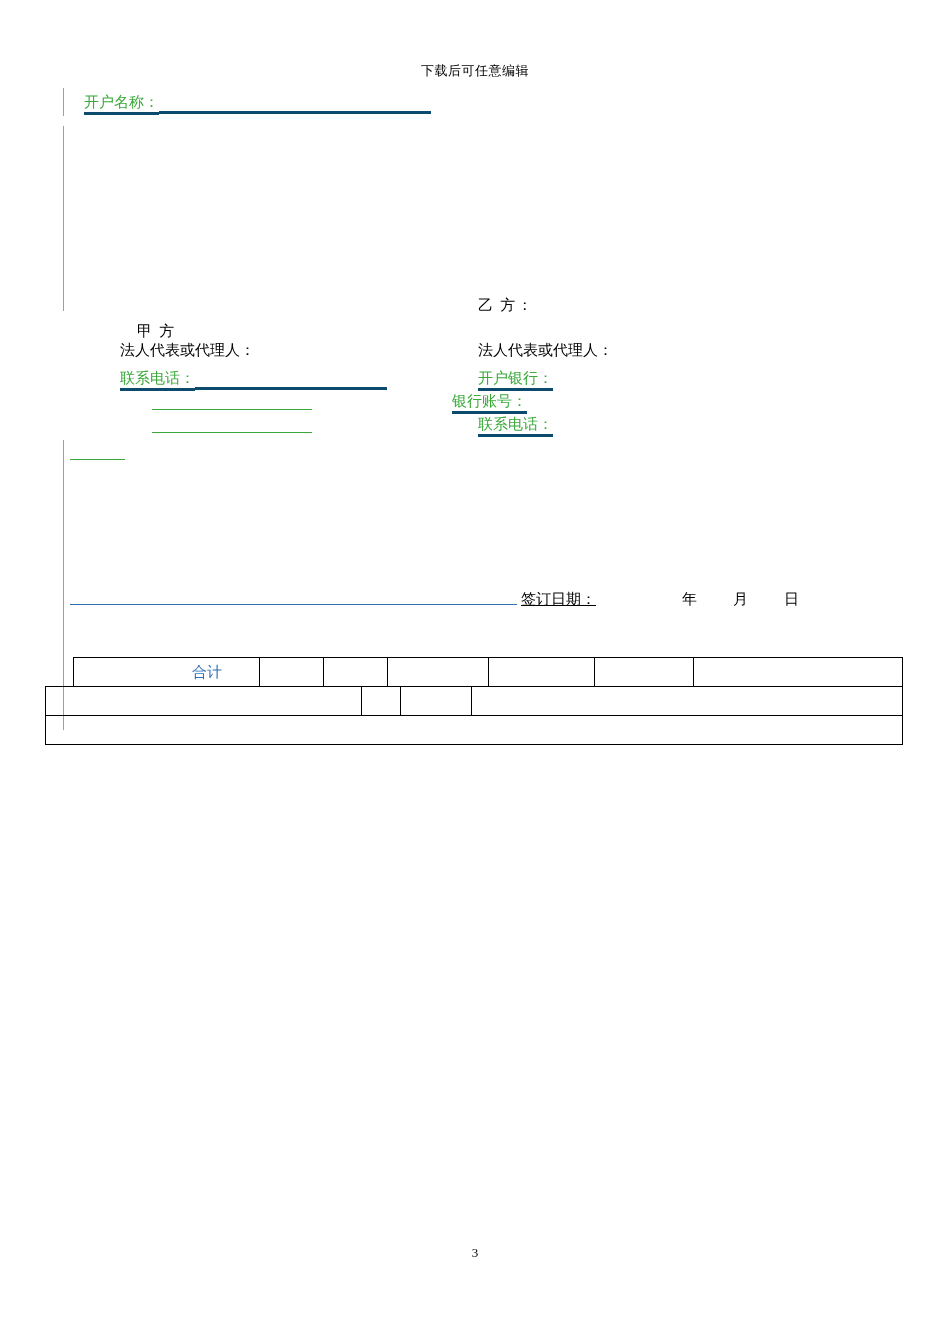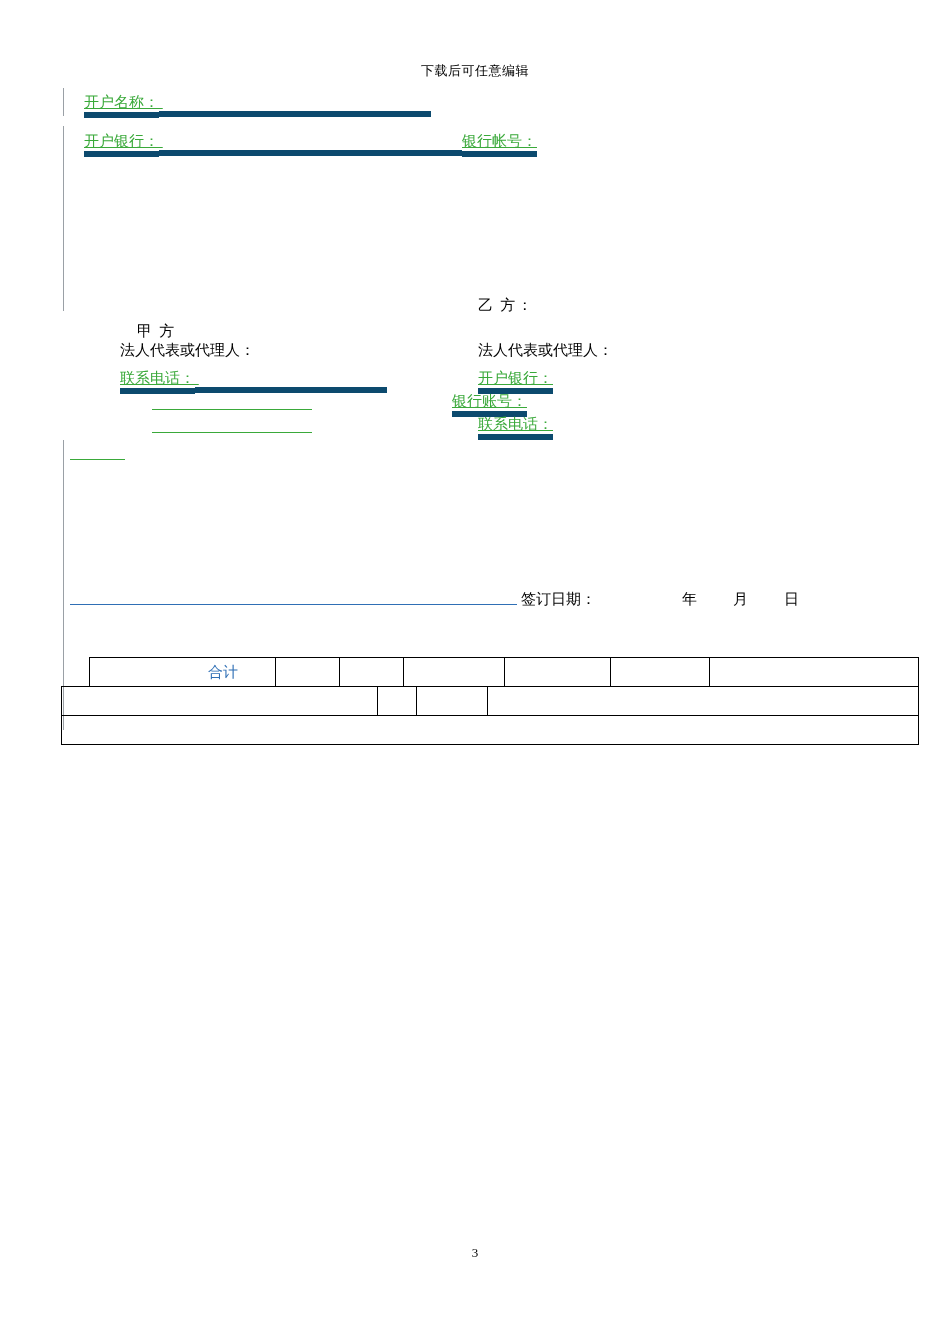--- a/index.html
+++ b/index.html
@@ -41,23 +41,22 @@
   }
   
   .fieldline {
     position: absolute;
     font-size: 15px;
     color: #3aa93a;
     white-space: nowrap;
     font-family: "Liberation Serif", serif;
   }
   .u-green {
-    border-bottom: 6px solid #0c4a6e;
+    border-bottom: 3px solid #0c4a6e;
     display: inline-block;
-    text-decoration: underline;
   }
   .plain {
     position: absolute;
     font-size: 15px;
     color: #000;
     white-space: nowrap;
     font-family: "Liberation Serif", serif;
   }
   .sp-wide {
     letter-spacing: 0.12em;
@@ -70,21 +69,20 @@
   .blue-rule {
     position: absolute;
     height: 0;
     border-bottom: 1px solid #2f6fb5;
   }
   
   .tbl {
     position: absolute;
     border-collapse: collapse;
     table-layout: fixed;
-    margin-left: 16px;
   }
   .tbl td {
     border: 1px solid #000;
     height: 28px;
     padding: 0;
     font-size: 15px;
   }
   .total-cell {
     color: #2f6fb5;
     font-size: 17px;
@@ -109,23 +107,20 @@
   <div class="header-note">下载后可任意编辑</div>
 
   <div class="change-bar" style="left:63px; top:88px; height:28px;"></div>
   <div class="change-bar" style="left:63px; top:126px; height:185px;"></div>
   <div class="change-bar" style="left:63px; top:440px; height:290px;"></div>
 
   <div class="fieldline" style="left:84px; top:93px;">
     <span class="u-green">开户名称：</span><span class="u-green" style="width:272px;">&nbsp;</span>
   </div>
 
-  <div class="fieldline" style="left:84px; top:132px;">
-    <span class="u-green">开户银行：</span><span class="u-green" style="width:303px;">&nbsp;</span><span class="u-green">银行帐号：</span>
-  </div>
 
   <div class="plain sp-wide" style="left:137px; top:322px;">甲  方</div>
   <div class="plain sp-wide" style="left:478px; top:296px;">乙   方：</div>
 
   <div class="plain" style="left:120px; top:341px;">法人代表或代理人：</div>
   <div class="plain" style="left:478px; top:341px;">法人代表或代理人：</div>
 
   <div class="fieldline" style="left:120px; top:369px;">
     <span class="u-green">联系电话：</span><span class="u-green" style="width:192px;">&nbsp;</span>
   </div>
@@ -138,21 +133,21 @@
   </div>
   <div class="fieldline" style="left:478px; top:415px;">
     <span class="u-green">联系电话：</span>
   </div>
 
   <div class="green-rule" style="left:152px; top:409px; width:160px;"></div>
   <div class="green-rule" style="left:152px; top:432px; width:160px;"></div>
   <div class="green-rule" style="left:70px; top:459px; width:55px;"></div>
 
   <div class="blue-rule" style="left:70px; top:604px; width:447px;"></div>
-  <div class="plain" style="left:521px; top:590px;">签订日期：</div>
+  <div class="plain" style="left:521px; top:590px;text-decoration:underline;">签订日期：</div>
   <div class="plain" style="left:682px; top:590px;">年</div>
   <div class="plain" style="left:733px; top:590px;">月</div>
   <div class="plain" style="left:784px; top:590px;">日</div>
 
   <table class="tbl" style="left:73px; top:657px; width:830px;">
     <tbody>
         <tr>
       <td class="total-cell">合计</td>
       <td style="width:63px;"></td>
       <td style="width:63px;"></td>

